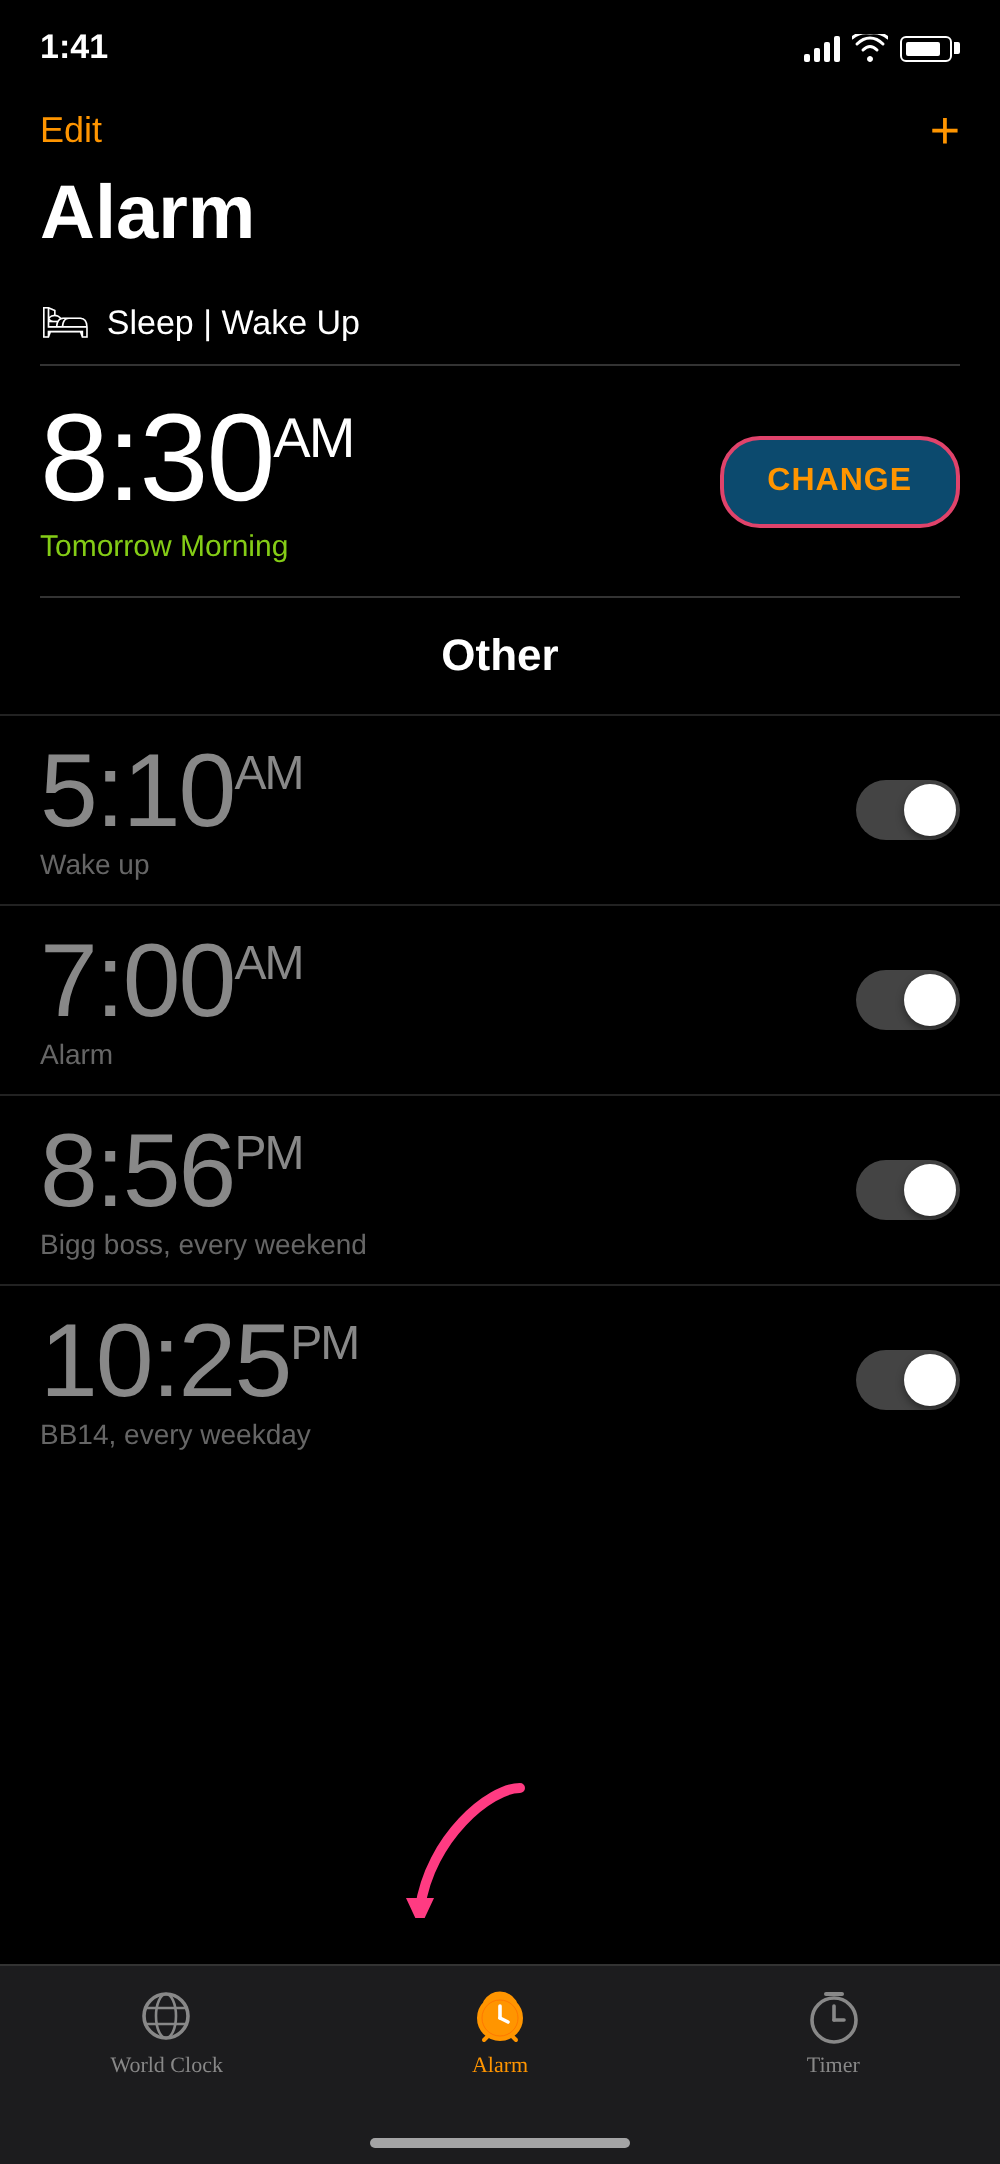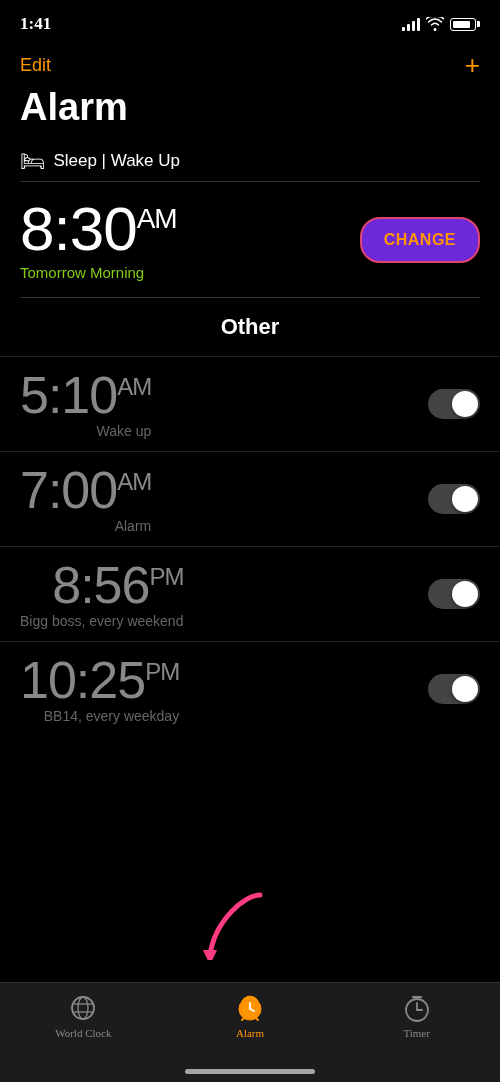--- a/index.html
+++ b/index.html
@@ -20,21 +20,20 @@
       justify-content: space-between;
       align-items: center;
       padding: 12px 20px 8px;
       height: 44px;
     }
 
     .status-time {
       font-size: 17px;
       font-weight: 600;
       color: #fff;
-      font-family: Liberation Serif, serif;
     }
 
     .status-icons {
       display: flex;
       align-items: center;
       gap: 6px;
     }
 
     .signal-bars {
       display: flex;
@@ -164,21 +163,21 @@
       vertical-align: super;
     }
 
     .alarm-subtitle {
       font-size: 15px;
       color: #84cc16;
       margin-top: 4px;
     }
 
     .change-btn {
-      background: #6d28d9;
+      background: #0c4a6e;
       color: #FF9500;
       font-size: 16px;
       font-weight: 700;
       border: 2px solid #e0436b;
       border-radius: 20px;
       padding: 12px 22px;
       cursor: pointer;
       letter-spacing: 0.5px;
     }
 
@@ -195,21 +194,20 @@
       margin-bottom: 8px;
     }
 
     
     .alarm-item {
       padding: 12px 20px;
       display: flex;
       justify-content: space-between;
       align-items: center;
       border-top: 1px solid #222;
-      text-align: right;
     }
 
     .alarm-item-info {}
 
     .alarm-item-time {
       font-size: 52px;
       font-weight: 200;
       color: #888;
       line-height: 1;
       letter-spacing: -1px;

